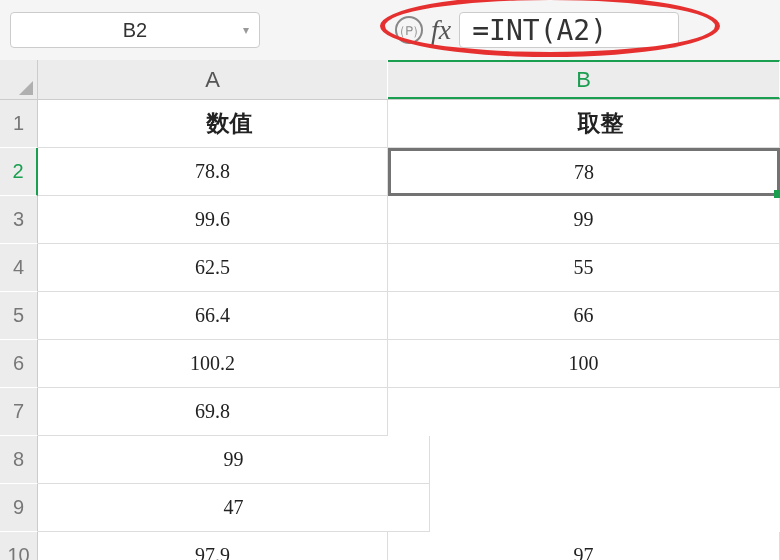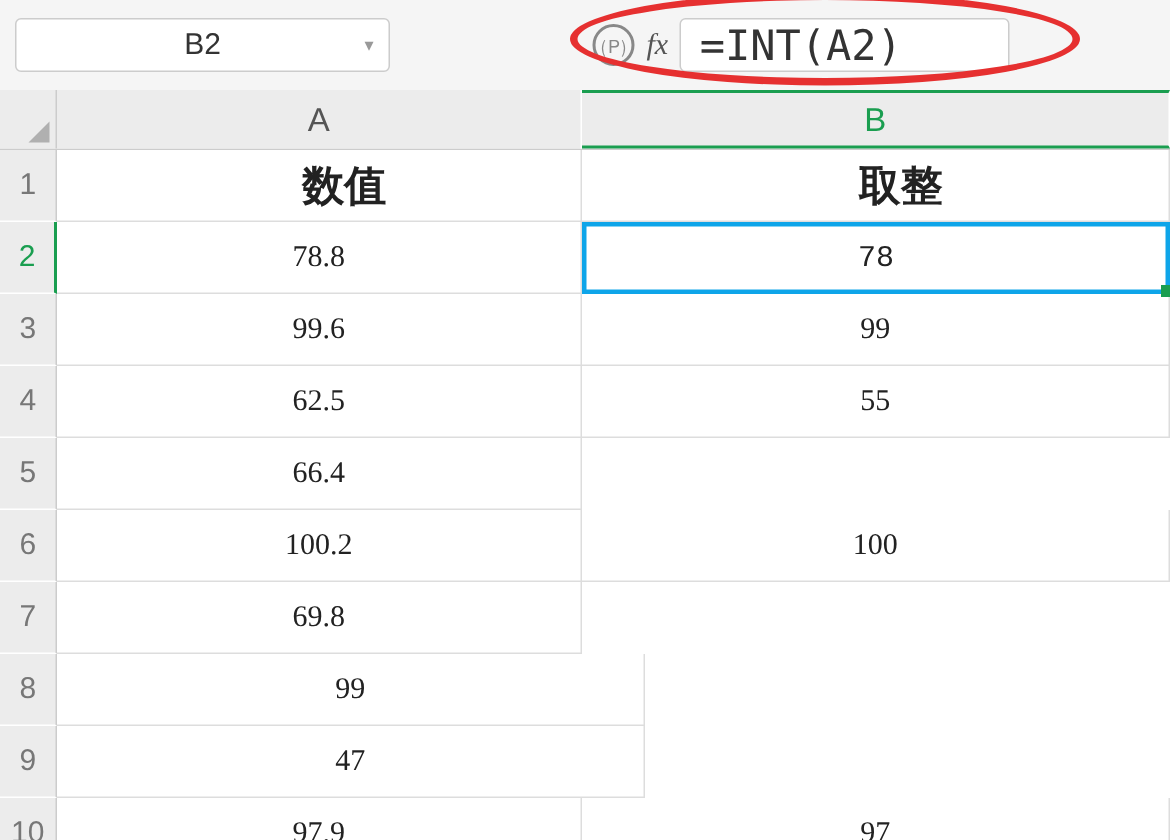--- a/index.html
+++ b/index.html
@@ -56,21 +56,21 @@
       border: 2px solid #888;
       border-radius: 50%;
       display: flex;
       align-items: center;
       justify-content: center;
       font-size: 16px;
       color: #888;
     }
     .fx-label {
       font-style: italic;
-      font-size: 20px;
+      font-size: 28px;
       color: #555;
       font-family: "Times New Roman", serif;
     }
     .formula-input {
       width: 220px;
       height: 36px;
       background: #fff;
       border: 1px solid #ccc;
       border-radius: 4px;
       padding: 0 12px;
@@ -147,27 +147,26 @@
       display: flex;
       align-items: center;
       justify-content: center;
       font-size: 20px;
       font-family: "SimSun", serif;
       color: #222;
       background: #fff;
     }
     .cell.header-cell {
       font-weight: bold;
-      font-size: 28px;
+      font-size: 23px;
       padding-left: 34px;
     }
     .cell.selected {
-      border: 3px solid #0ea5e9;
-      position: relative;
-      font-family: Liberation Mono, monospace;
+      border: 3px solid #737373;
+      position: relative;
     }
     .fill-handle {
       position: absolute;
       right: -5px;
       bottom: -5px;
       width: 8px;
       height: 8px;
       background: #1a9e50;
     }
     .triangle-corner {
@@ -225,20 +224,21 @@
         <div class="cell col-b">99</div>
       </div>
       <div class="row">
         <div class="row-header">4</div>
         <div class="cell col-a">62.5</div>
         <div class="cell col-b">55</div>
       </div>
       <div class="row">
         <div class="row-header">5</div>
         <div class="cell col-a">66.4</div>
+        <div class="cell col-b">66</div>
       </div>
       <div class="row">
         <div class="row-header">6</div>
         <div class="cell col-a">100.2</div>
         <div class="cell col-b">100</div>
       </div>
       <div class="row">
         <div class="row-header">7</div>
         <div class="cell col-a">69.8</div>
       </div>

